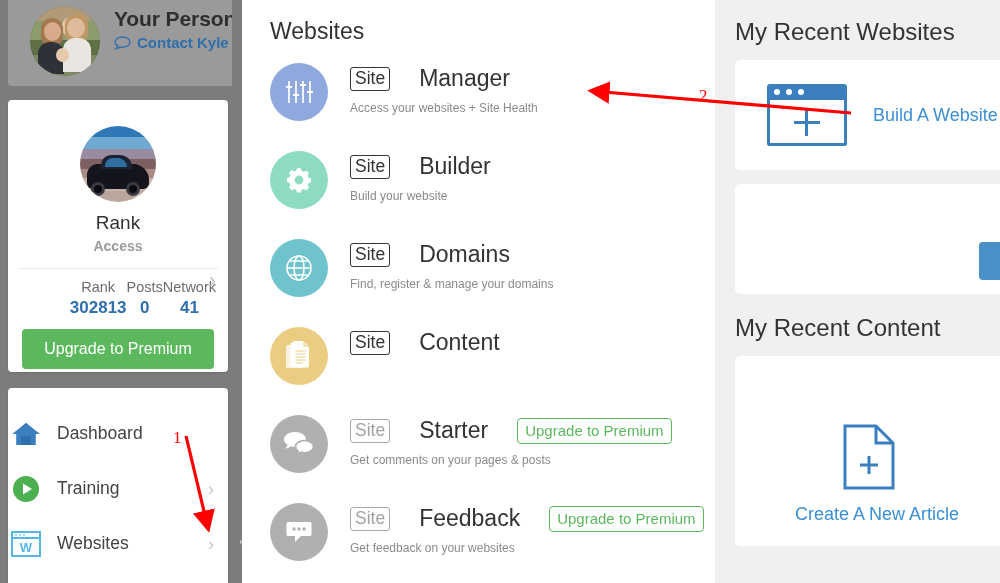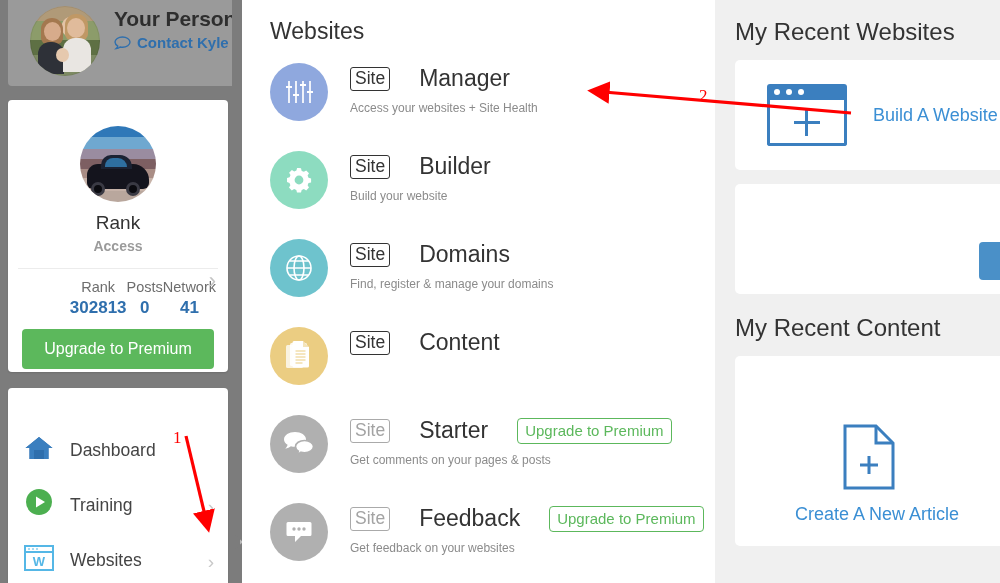--- a/index.html
+++ b/index.html
@@ -97,21 +97,21 @@
     margin: 10px 14px 0; height: 40px; border-radius: 4px; background: #5cb85c;
     color: #fff; font-size: 16px; display: flex; align-items: center; justify-content: center;
     cursor: pointer;
   }
 
   .nav-card {
     position: absolute; left: 8px; top: 388px; width: 220px; height: 240px;
     background: #fff; border-radius: 4px; box-shadow: 0 1px 2px rgba(0,0,0,.12);
     padding-top: 18px;
   }
-  .nav-item { display: flex; align-items: flex-end; height: 55px; padding: 0 14px; position: relative; }
+  .nav-item { display: flex; align-items: center; height: 55px; padding: 0 1px; position: relative; }
   .nav-ic { width: 34px; flex: 0 0 34px; display: flex; align-items: center; justify-content: center; }
   .nav-label { font-size: 17.5px; color: #444; margin-left: 14px; }
   .nav-chev { position: absolute; right: 14px; color: #c9c9c9; font-size: 19px; line-height: 1; }
 
   .panel-divider {
     position: absolute; left: 232px; top: 0; width: 10px; height: 583px; background: #7c7c7c;
   }
   .collapse-handle {
     position: absolute; left: 232px; top: 520px; width: 20px; height: 44px; cursor: pointer;
   }

